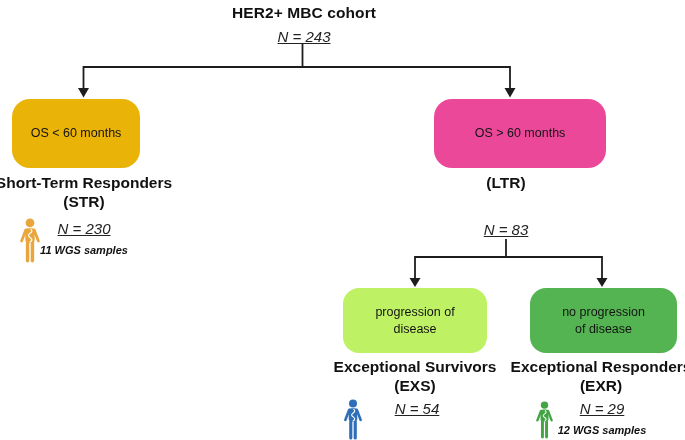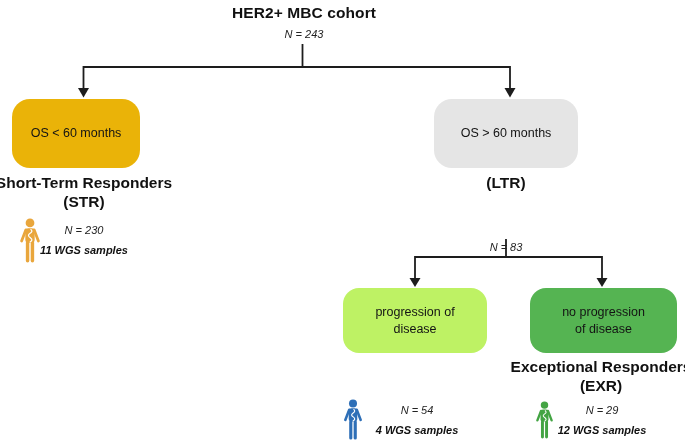--- a/index.html
+++ b/index.html
@@ -3,48 +3,48 @@
 <meta charset="utf-8">
 <style>
   html,body { margin:0; padding:0; background:#ffffff; }
   .canvas {
     position:relative; width:685px; height:440px; background:#ffffff;
     font-family:"Liberation Sans", sans-serif; color:#161616; overflow:hidden;
   }
   .abs { position:absolute; }
   .ctr { text-align:center; }
   .fig-title { font-size:15.5px; font-weight:700; color:#111; letter-spacing:.1px; }
-  .n-label { font-style:italic; font-size:11px; color:#222; }
+  .n-label { font-style:italic; font-size:15px; color:#222;text-decoration:underline; }
   .wgs-label { font-style:italic; font-weight:700; font-size:11px; color:#111; }
   .crit-box {
     position:absolute; display:flex; align-items:center; justify-content:center;
     text-align:center; font-size:12.5px; line-height:1.3; color:#141414;
   }
   .box-str { left:12px;  top:99px;  width:128px; height:69px; background:#eab308; border-radius:18px; }
-  .box-ltr { left:434px; top:99px;  width:144px; height:69px; background:#e5e5e5; border-radius:18px; }
+  .box-ltr { left:434px; top:99px;  width:172px; height:69px; background:#ec4899; border-radius:18px; }
   .box-exs { left:343px; top:288px; width:144px; height:65px; background:#bef264; border-radius:16px; }
   .box-exr { left:530px; top:288px; width:147px; height:65px; background:#55b452; border-radius:16px; }
   .group-name { position:absolute; font-size:15.5px; font-weight:700; color:#111; text-align:center; line-height:19px; }
   .name-str { left:-9px;  top:173px; width:186px; }
   .name-ltr { left:406px; top:173px; width:200px; }
   .name-exs { left:315px; top:357px; width:200px; }
   .name-exr { left:500px; top:357px; width:202px; }
   .stats { position:absolute; text-align:center; }
   .stats .wgs-label { display:block; margin-top:6px; }
   .stats-str { left:24px;  top:220px; width:120px; }
   .stats-exs { left:357px; top:400px; width:120px; }
   .stats-exr { left:542px; top:400px; width:120px; }
   .connectors { position:absolute; left:0; top:0; pointer-events:none; }
   .person { position:absolute; }
   .person-str { color:#e9a63c; left:16px;  top:218px; }
   .person-exs { color:#2e6fb7; left:340px; top:399px; }
   .person-exr { color:#43a443; left:532px; top:401px; }
   .title-wrap { left:154px; top:4px; width:300px; }
   .title-wrap .n-label { display:block; margin-top:6px; }
-  .ltr-n { left:426px; top:221px; width:160px;margin-top:16px; }
+  .ltr-n { left:426px; top:221px; width:160px; }
 </style>
 </head>
 <body>
 
 <div class="canvas">
 
   <svg class="connectors" width="685" height="440" viewBox="0 0 685 440">
     <g stroke="#1d1d1d" stroke-width="1.8" fill="none">
       <path d="M302.5 44 V 67"></path>
       <path d="M83.5 89 V 67 H 510 V 89"></path>
@@ -96,34 +96,37 @@
   <div class="abs ctr ltr-n">
     <span class="n-label">N = 83</span>
   </div>
 
   <div class="crit-box box-exs">
     <span>
       <div>progression of</div>
       <div>disease</div>
     </span>
   </div>
+  <div class="group-name name-exs">
+    <div>Exceptional Survivors</div>
+    <div>(EXS)</div>
+  </div>
   <svg class="person person-exs" width="26" height="41" viewBox="0 0 30 48">
     <g fill="currentColor" stroke="currentColor">
       <circle cx="15" cy="5.2" r="4.7" stroke="none"></circle>
       <rect x="10" y="10.8" width="10" height="15.5" rx="3.2" stroke="none"></rect>
       <line x1="10.6" y1="12.6" x2="6" y2="24.5" stroke-width="3" stroke-linecap="round"></line>
       <line x1="19.4" y1="12.6" x2="24" y2="24.5" stroke-width="3" stroke-linecap="round"></line>
       <line x1="12.4" y1="26.5" x2="12.4" y2="45.6" stroke-width="3.7" stroke-linecap="round"></line>
       <line x1="17.6" y1="26.5" x2="17.6" y2="45.6" stroke-width="3.7" stroke-linecap="round"></line>
     </g>
     <path d="M15.6 12 q3.2 2.3 -0.8 4.6 q-3.2 2.3 0.8 4.6 q3.2 2.3 -0.8 4.6" fill="none" stroke="#ffffff" stroke-width="1.3"></path>
   </svg>
   <div class="stats stats-exs">
     <span class="n-label">N = 54</span>
-    <span class="wgs-label">4 WGS samples</span>
   </div>
 
   <div class="crit-box box-exr">
     <span>
       <div>no progression</div>
       <div>of disease</div>
     </span>
   </div>
   <div class="group-name name-exr">
     <div>Exceptional Responders</div>

